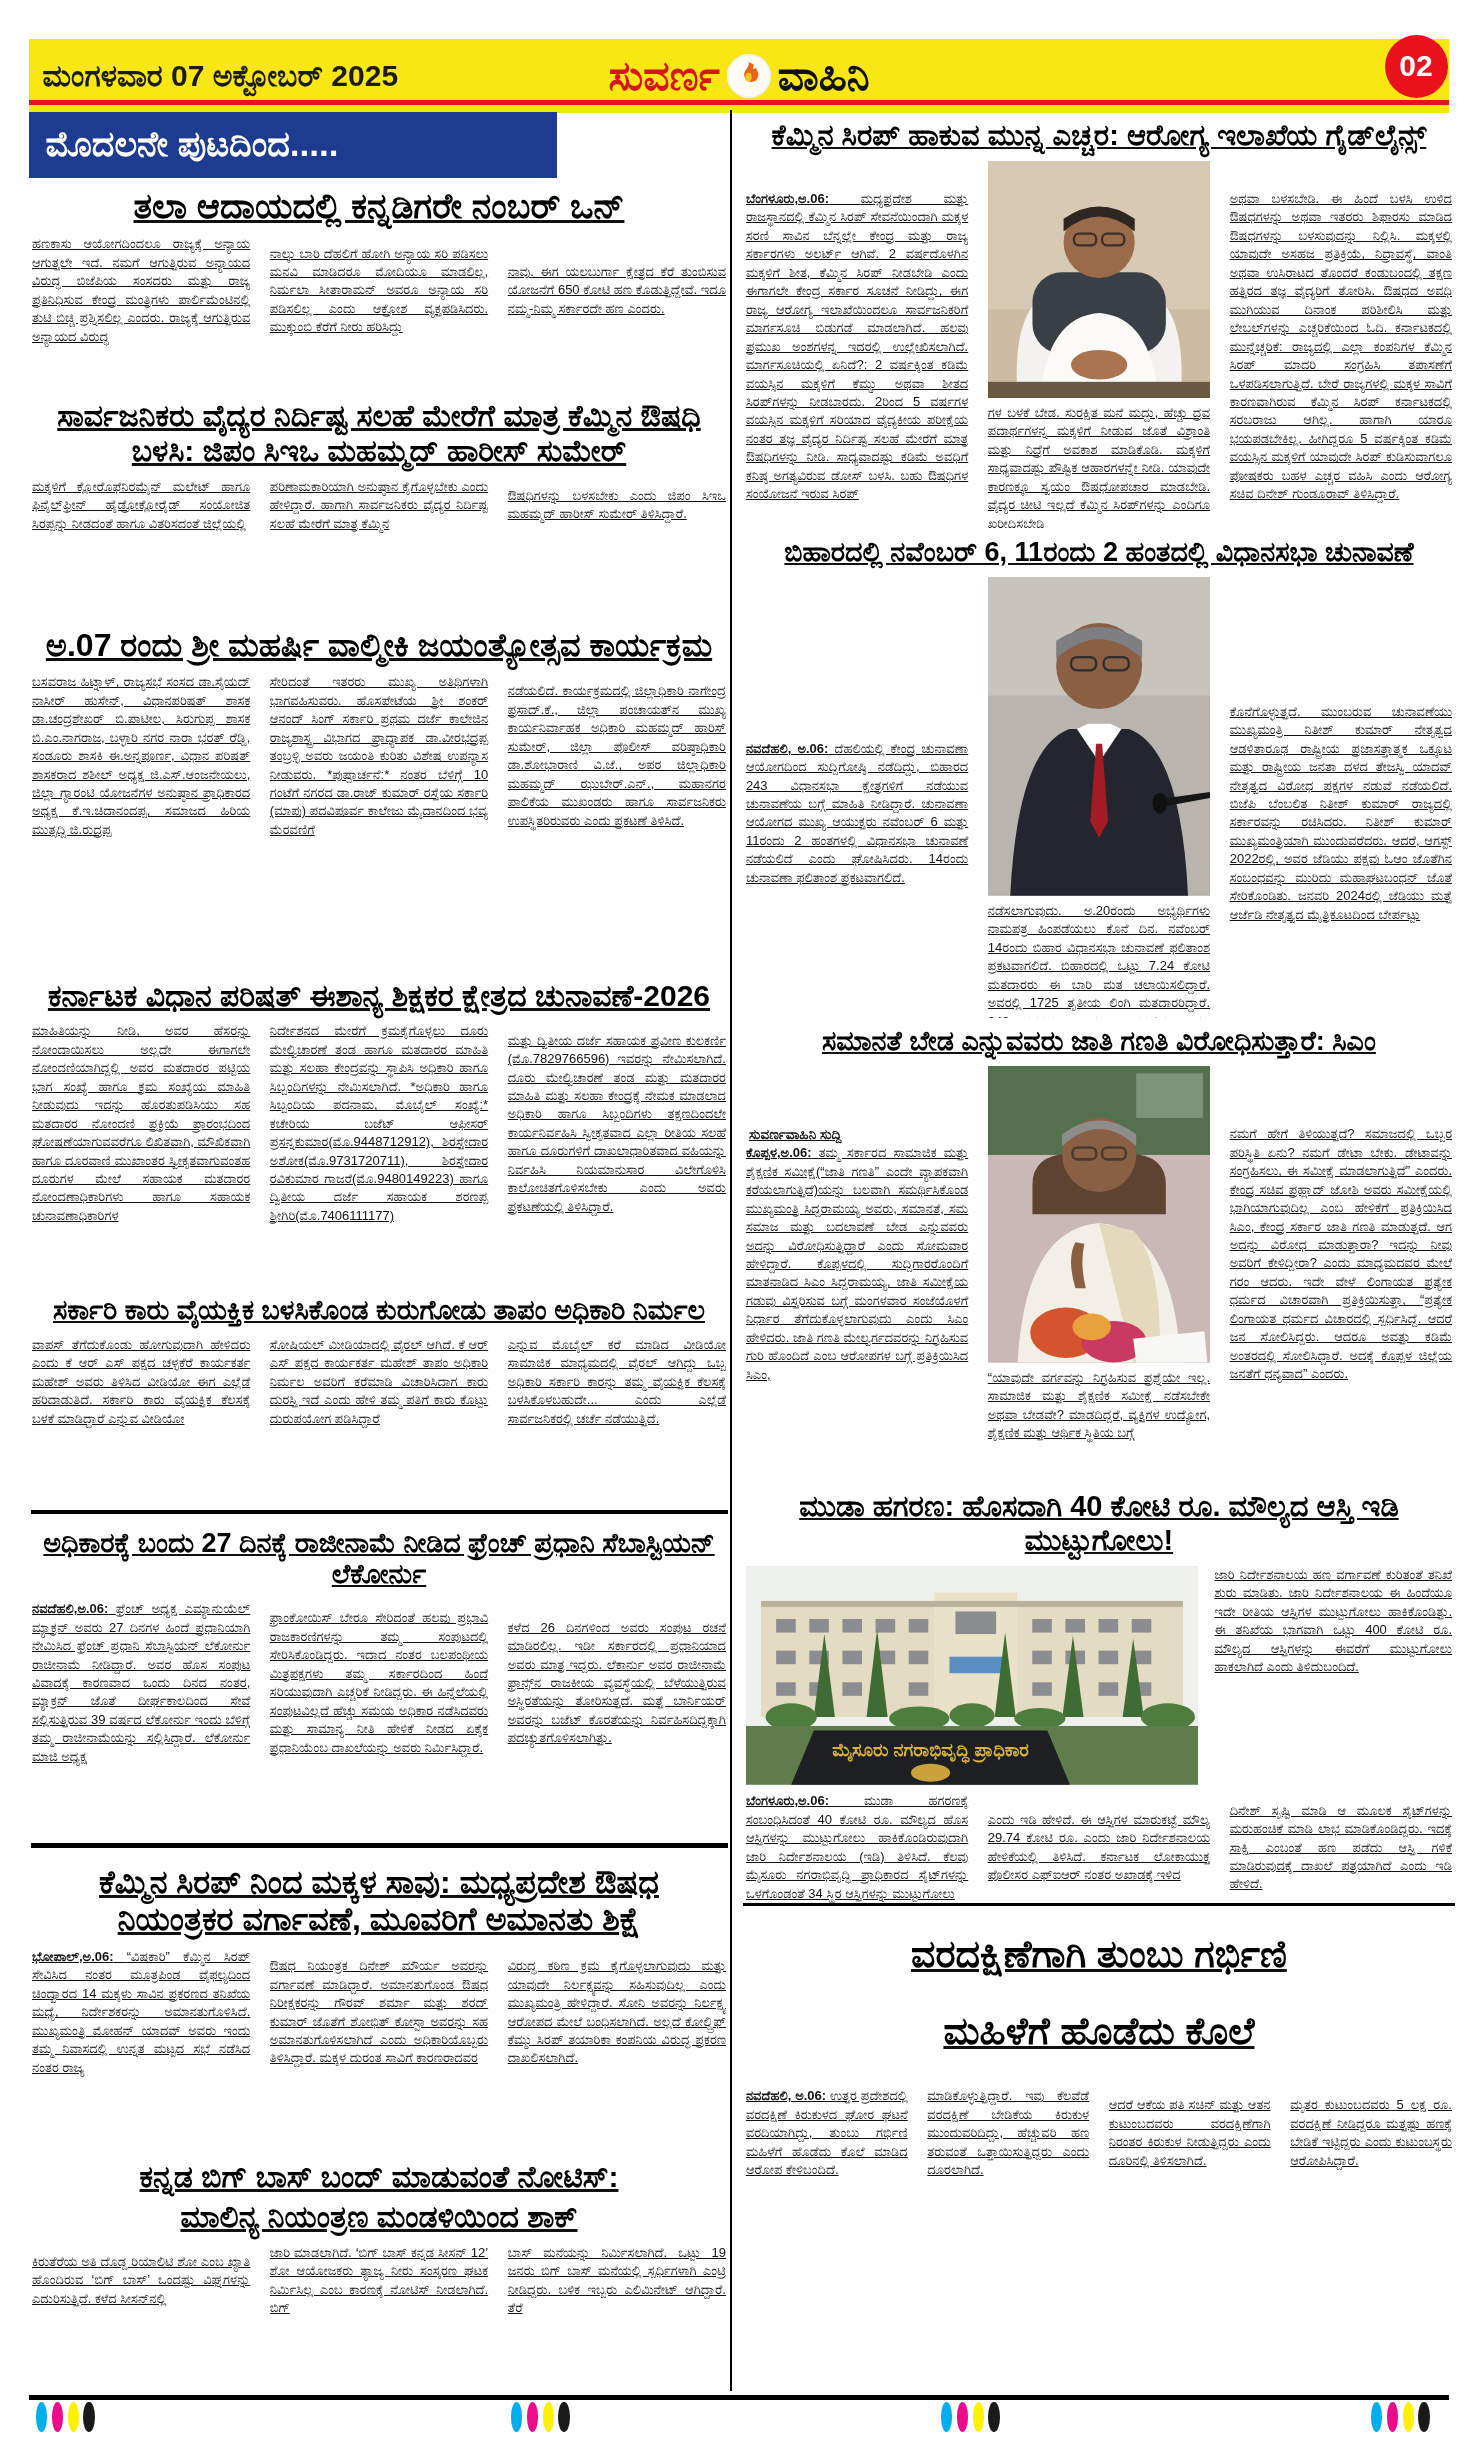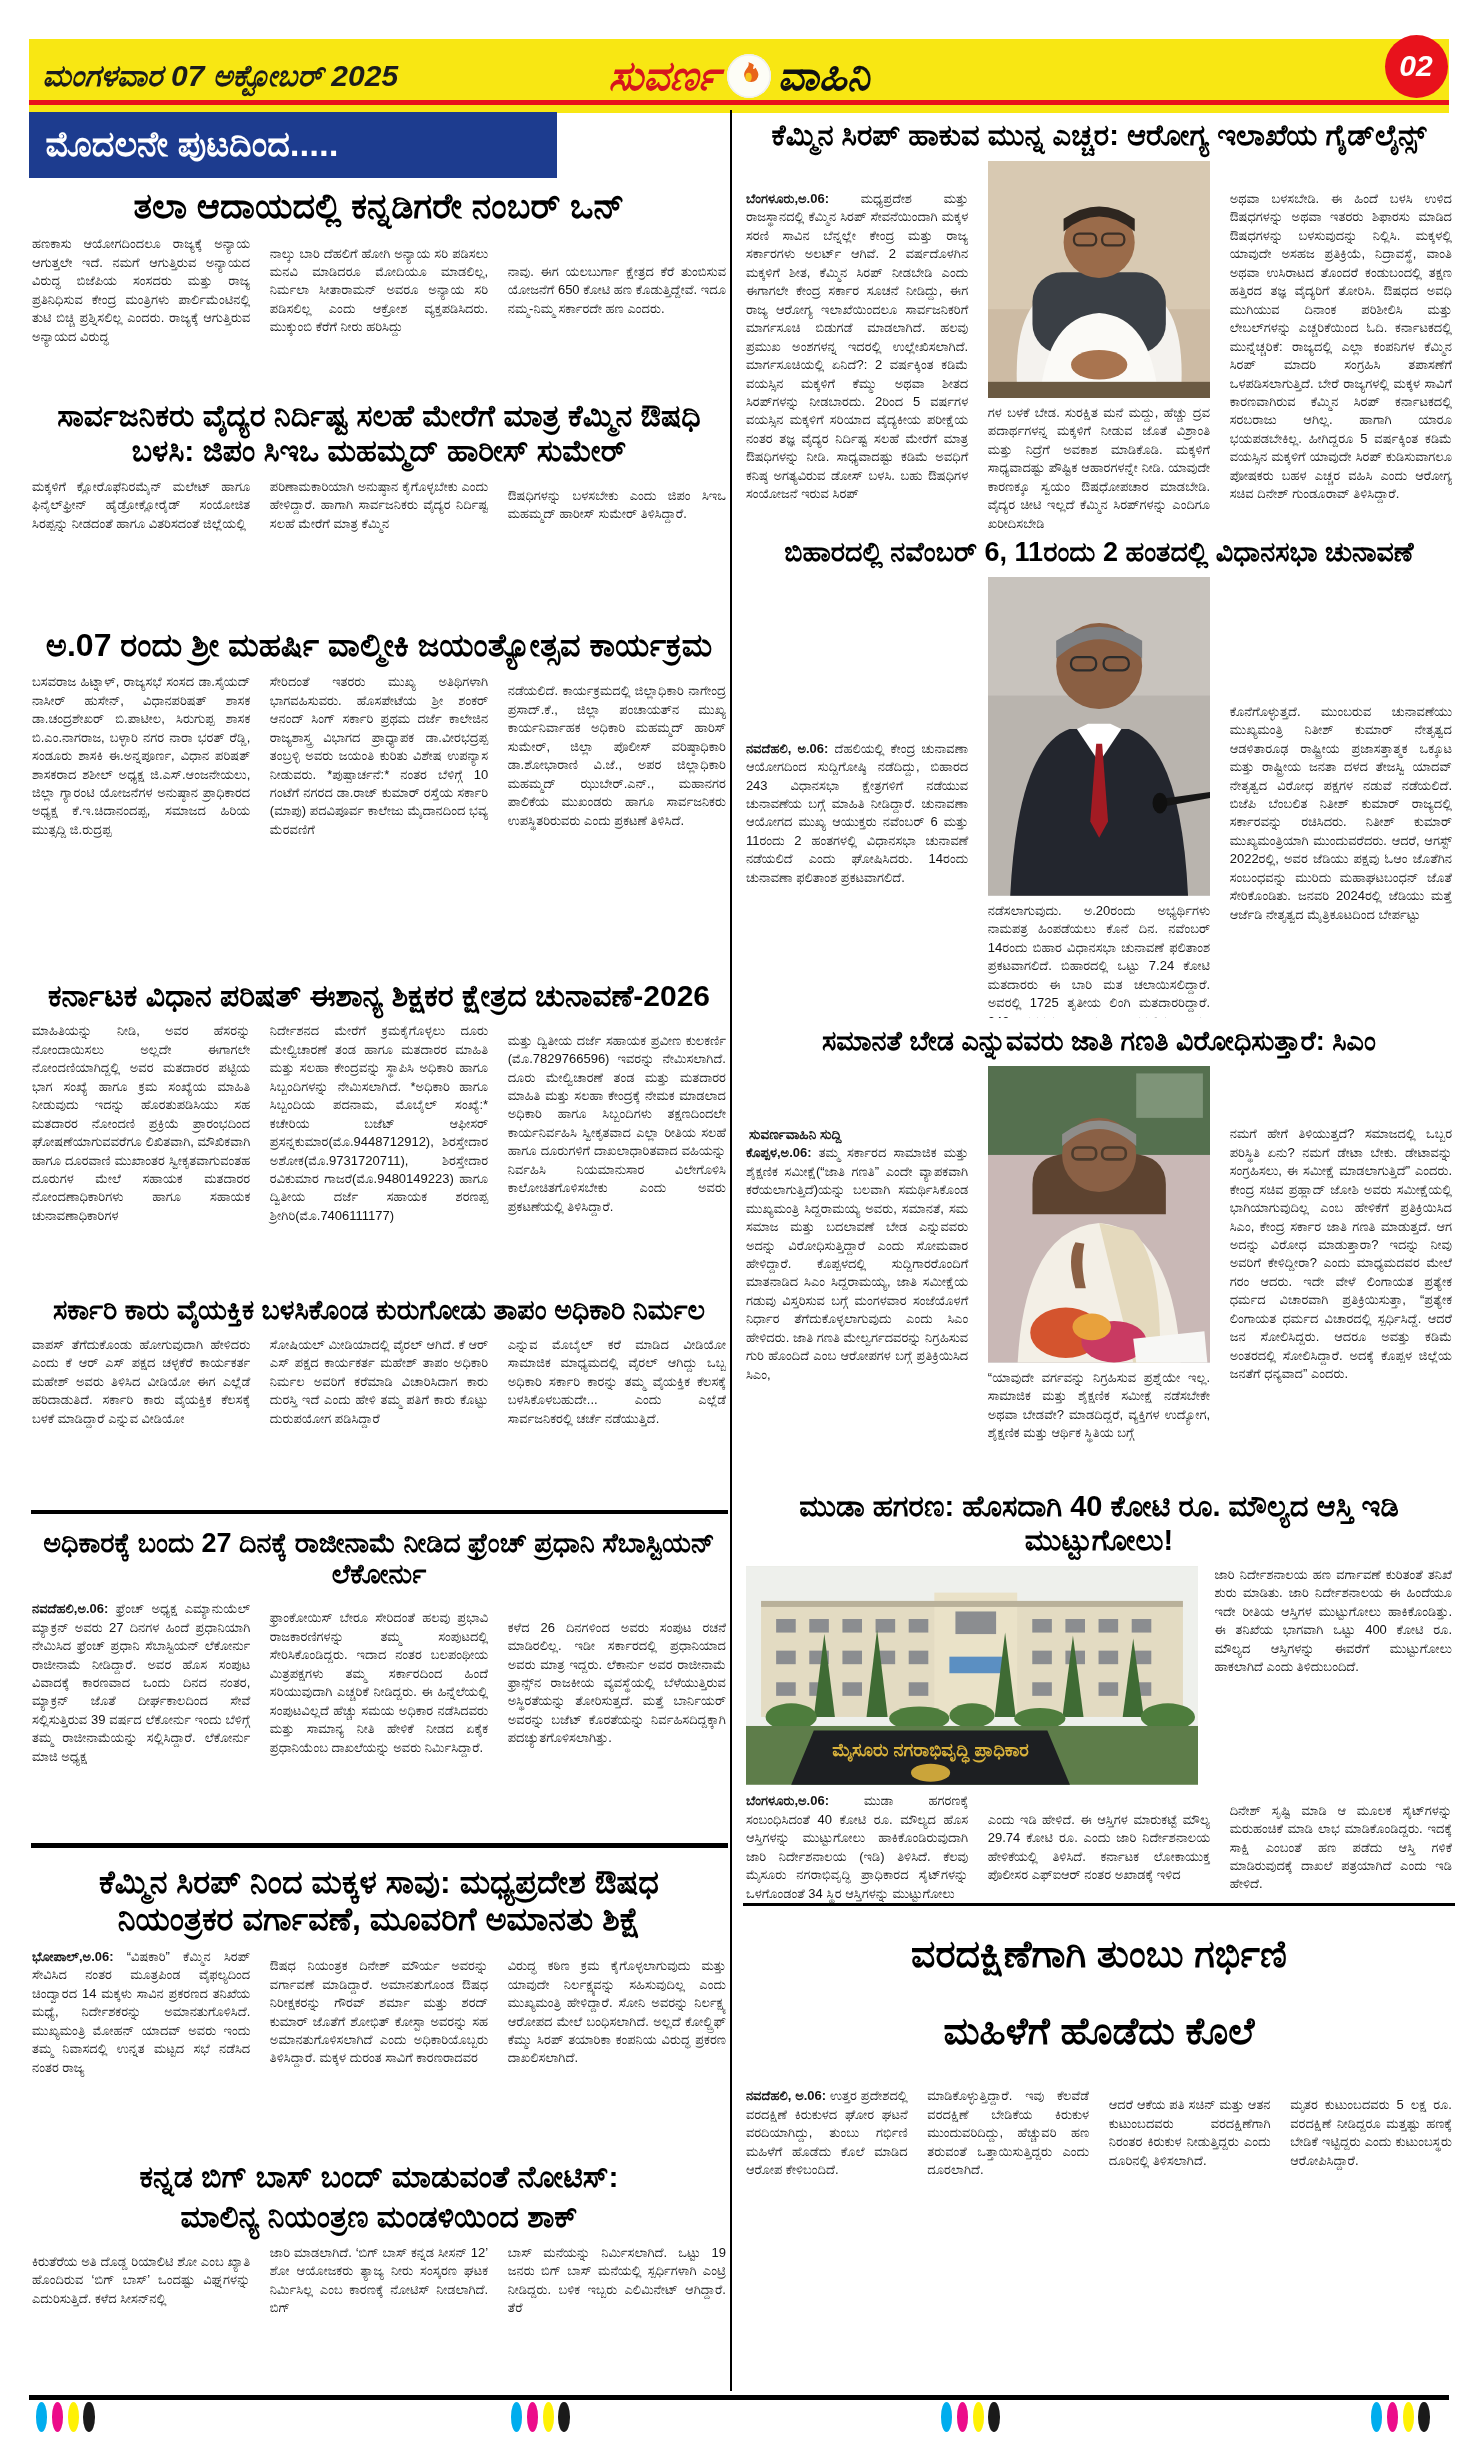--- a/index.html
+++ b/index.html
@@ -1,36 +1,36 @@
 <!DOCTYPE html>
 <html style="font-size:12px"><head>
 <meta charset="utf-8">
 <style>
   html,body{margin:0;padding:0;background:#ffffff;}
   .page{position:relative;width:1478px;height:2462px;background:#fff;overflow:hidden;
         font-family:"Liberation Sans","DejaVu Sans",sans-serif;color:#111;}
   
   .masthead{position:absolute;left:29px;top:39px;width:1420px;height:74px;background:#f8e713;
-            display:flex;align-items:center;font-style:italic;}
+            display:flex;align-items:center;}
   .mh-date{font-size:30px;font-weight:bold;color:#1c1c1c;padding-left:13.6px;white-space:nowrap;}
   .mh-title{position:absolute;left:0;right:0;top:0;bottom:0;display:flex;align-items:center;justify-content:center;gap:7px;}
   .mh-title .red{color:#d6161d;font-size:41px;font-weight:800;}
   .mh-title .blk{color:#111;font-size:41px;font-weight:800;}
   .flame-wrap{width:44px;height:44px;border-radius:50%;background:#fdfdf6;display:flex;align-items:center;justify-content:center;
               box-shadow:0 0 0 1.5px #eee inset;}
   .pageno{position:absolute;right:1.5px;top:-4.5px;width:63px;height:63px;border-radius:50%;background:#e8121c;
           display:flex;align-items:center;justify-content:center;color:#fff;font-size:30px;font-weight:800;}
   .mh-rule{position:absolute;left:29px;top:100px;width:1420px;height:4.5px;background:#e8121c;}
   
   .main{position:absolute;left:29px;top:110px;width:1426px;height:2281px;display:flex;}
   .half-left{width:701px;padding-right:1px;box-sizing:border-box;}
   .vdivider{width:2.3px;background:#000;}
   .half-right{flex:1;padding-left:10.6px;box-sizing:border-box;}
   
-  section.art{overflow:hidden;}
+  section.art{overflow:hidden;text-decoration:underline;}
   .hl{font-weight:800;color:#000;text-align:center;margin:7.5px 4.5px 9px 4.5px;line-height:1.18;}
   .hl.s46{font-size:35px;}  .hl.s42{font-size:32px;margin-top:10px;}  .hl.s40{font-size:30px;}
   .hl.s38{font-size:29px;}  .hl.s36{font-size:27px;}
   .hl.s50{font-size:38px;line-height:1.35;}
   .cols{display:flex;gap:19.6px;padding:0 3px;align-items:center;}
   .col{flex:1;margin:0;text-align:justify;font-size:13px;line-height:1.42;color:#141414;}
   .dl{font-weight:800;}
   .midcol p{margin:6px 0 0 0;text-align:justify;font-size:13px;line-height:1.42;}
   .banner{width:528px;height:66px;background:#1d3c8f;color:#fff;display:flex;align-items:center;
           padding-left:16.6px;font-size:35px;font-weight:800;box-sizing:border-box;margin-top:1.5px;}

